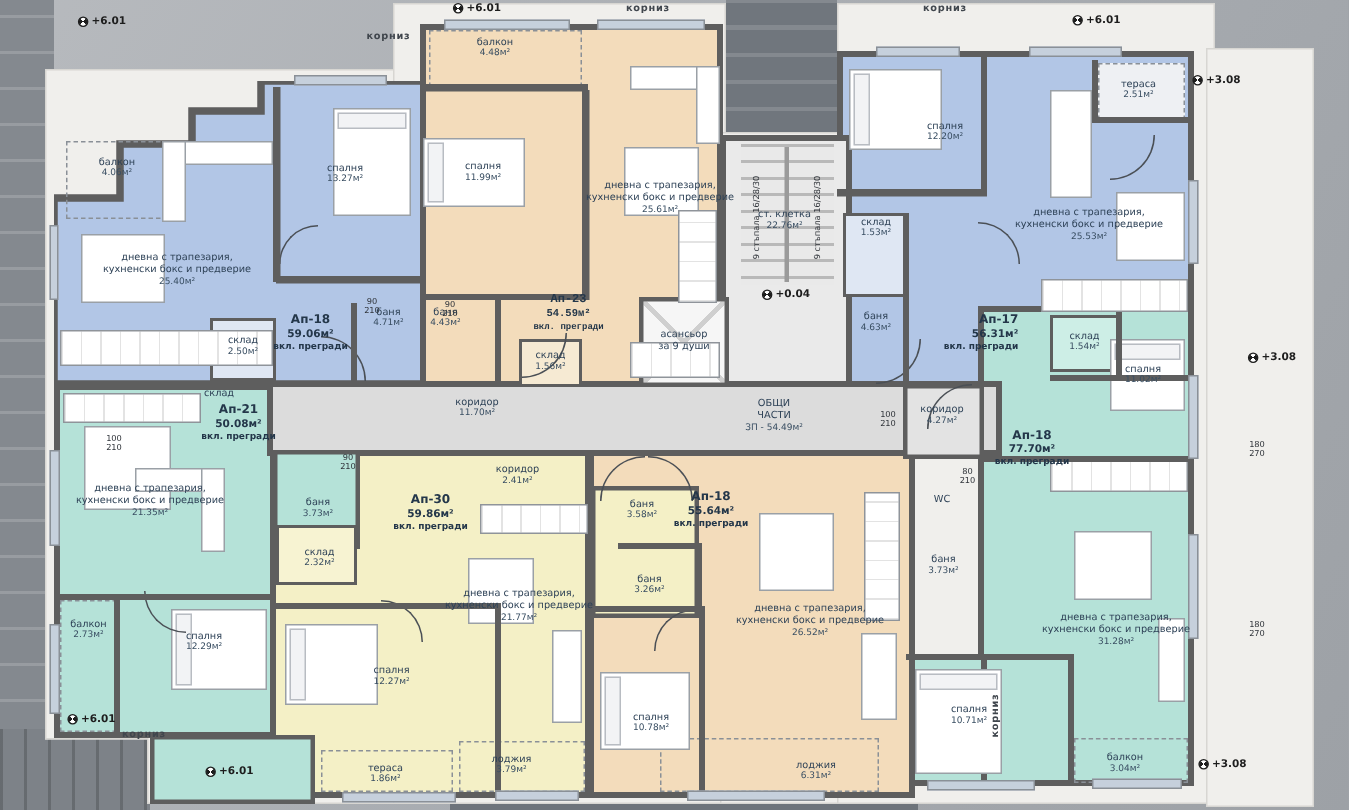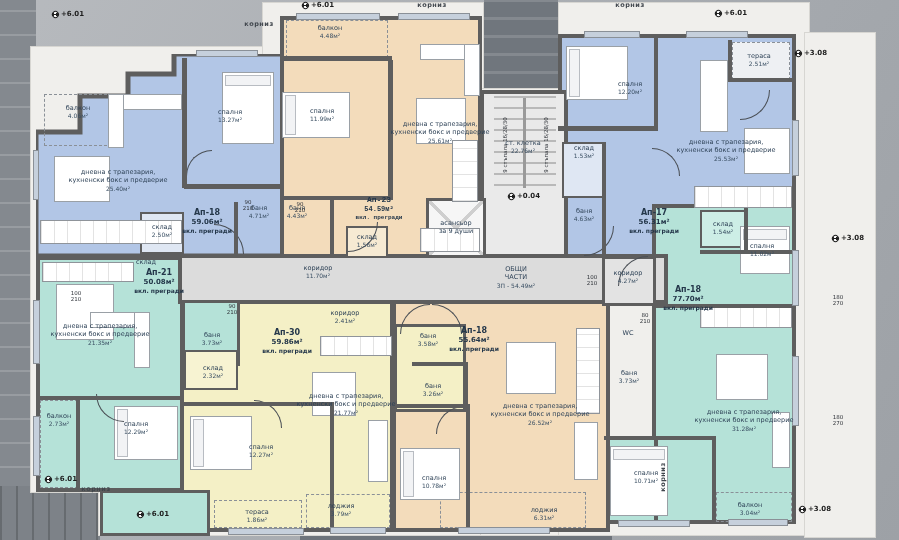--- a/index.html
+++ b/index.html
@@ -189,21 +189,21 @@
   <div class="arc r180" style="left:584px;top:226px;width:30px;height:30px;"></div>
   <div class="arc" style="left:618px;top:256px;width:30px;height:30px;"></div>
   <div class="arc r270" style="left:96px;top:394px;width:28px;height:28px;"></div>
   <div class="arc r90" style="left:254px;top:400px;width:28px;height:28px;"></div>
   <div class="arc" style="left:436px;top:406px;width:28px;height:28px;"></div>
   <div class="arc r90" style="left:652px;top:148px;width:28px;height:28px;"></div>
   <div class="arc r180" style="left:740px;top:90px;width:30px;height:30px;"></div>
 
 <div class="lbl apt" style="left: 207px; top: 222px;"><span class="id">Ап-18</span><span class="area">59.06м²</span><span class="note">вкл. прегради</span></div>
     <div class="lbl apt" style="left: 379px; top: 209px; font-family: Liberation Mono, monospace;"><span class="id">Ап-23</span><span class="area">54.59м²</span><span class="note">вкл. прегради</span></div>
-    <div class="lbl apt" style="left: 654px; top: 222px;"><span class="id">Ап-17</span><span class="area">56.31м²</span><span class="note">вкл. прегради</span></div>
+    <div class="lbl apt" style="left: 654px; top: 222px; text-align: right;"><span class="id">Ап-17</span><span class="area">56.31м²</span><span class="note">вкл. прегради</span></div>
     <div class="lbl apt" style="left: 688px; top: 299px;"><span class="id">Ап-18</span><span class="area">77.70м²</span><span class="note">вкл. прегради</span></div>
     <div class="lbl apt" style="left: 474px; top: 340px;"><span class="id">Ап-18</span><span class="area">55.64м²</span><span class="note">вкл. прегради</span></div>
     <div class="lbl apt" style="left: 287px; top: 342px;"><span class="id">Ап-30</span><span class="area">59.86м²</span><span class="note">вкл. прегради</span></div>
     <div class="lbl apt" style="left: 159px; top: 282px;"><span class="id">Ап-21</span><span class="area">50.08м²</span><span class="note">вкл. прегради</span></div>
     <div class="lbl" style="left: 78px; top: 112px;"><span class="nm">балкон</span><span class="area">4.06м²</span></div>
     <div class="lbl" style="left: 230px; top: 116px;"><span class="nm">спалня</span><span class="area">13.27м²</span></div>
     <div class="lbl" style="left: 118px; top: 180px;"><span class="nm">дневна с трапезария,
 кухненски бокс и предверие</span><span class="area">25.40м²</span></div>
     <div class="lbl" style="left: 259px; top: 212px;"><span class="nm">баня</span><span class="area">4.71м²</span></div>
     <div class="lbl" style="left: 162px; top: 231px;"><span class="nm">склад</span><span class="area">2.50м²</span></div>

